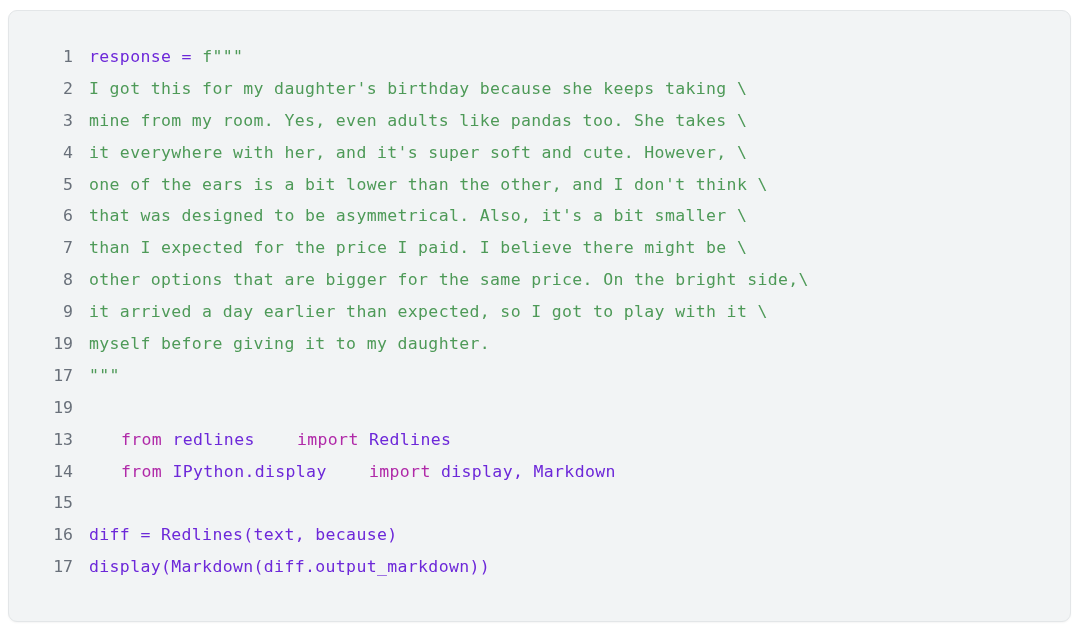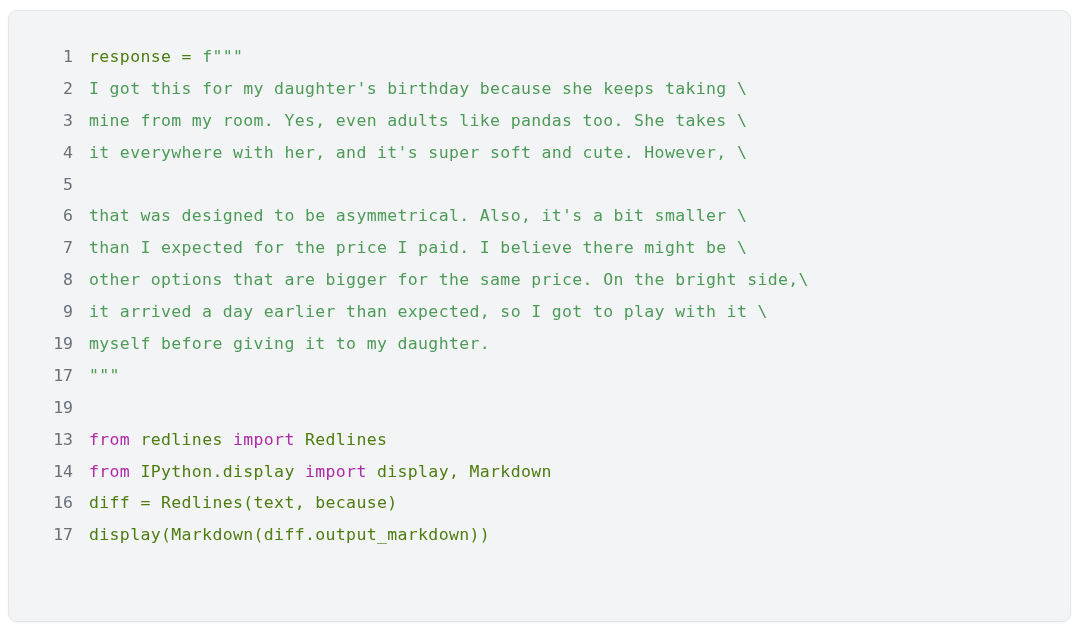--- a/index.html
+++ b/index.html
@@ -56,40 +56,41 @@
   }
   .code-text {
     padding-left: 16px;
     font-family: "DejaVu Sans Mono", "Liberation Mono", monospace;
     font-size: 16.5px;
     letter-spacing: 0.35px;
     color: #2b3137;
     white-space: pre;
   }
   .tok-str { color: #4e9a58; }
-  .tok-kw  { color: #b029a8; }
-  .tok-pln { color: #4d7c0f; }
+  .tok-kw  { color: #b029a8; margin-left: 32px; }
+  .tok-pln { color: #6d28d9; }
 </style>
 </head>
 <body>
 
 <div id="root">
   <div class="code-panel">
     <div class="code-body" id="code-body">
         <div class="code-line"><div class="gutter">1</div><div class="code-text"><span class="tok-pln">response = </span><span class="tok-str">f"""</span></div></div>
         <div class="code-line"><div class="gutter">2</div><div class="code-text"><span class="tok-str">I got this for my daughter's birthday because she keeps taking \</span></div></div>
         <div class="code-line"><div class="gutter">3</div><div class="code-text"><span class="tok-str">mine from my room. Yes, even adults like pandas too. She takes \</span></div></div>
         <div class="code-line"><div class="gutter">4</div><div class="code-text"><span class="tok-str">it everywhere with her, and it's super soft and cute. However, \</span></div></div>
-        <div class="code-line"><div class="gutter">5</div></div>
+        <div class="code-line"><div class="gutter">5</div><div class="code-text"><span class="tok-str">one of the ears is a bit lower than the other, and I don't think \</span></div></div>
         <div class="code-line"><div class="gutter">6</div><div class="code-text"><span class="tok-str">that was designed to be asymmetrical. Also, it's a bit smaller \</span></div></div>
         <div class="code-line"><div class="gutter">7</div><div class="code-text"><span class="tok-str">than I expected for the price I paid. I believe there might be \</span></div></div>
         <div class="code-line"><div class="gutter">8</div><div class="code-text"><span class="tok-str">other options that are bigger for the same price. On the bright side,\</span></div></div>
         <div class="code-line"><div class="gutter">9</div><div class="code-text"><span class="tok-str">it arrived a day earlier than expected, so I got to play with it \</span></div></div>
         <div class="code-line"><div class="gutter">19</div><div class="code-text"><span class="tok-str">myself before giving it to my daughter.</span></div></div>
         <div class="code-line"><div class="gutter">17</div><div class="code-text"><span class="tok-str">"""</span></div></div>
         <div class="code-line"><div class="gutter">19</div><div class="code-text">&nbsp;</div></div>
         <div class="code-line"><div class="gutter">13</div><div class="code-text"><span class="tok-kw">from</span><span class="tok-pln"> redlines </span><span class="tok-kw">import</span><span class="tok-pln"> Redlines</span></div></div>
         <div class="code-line"><div class="gutter">14</div><div class="code-text"><span class="tok-kw">from</span><span class="tok-pln"> IPython.display </span><span class="tok-kw">import</span><span class="tok-pln"> display, Markdown</span></div></div>
+        <div class="code-line"><div class="gutter">15</div><div class="code-text">&nbsp;</div></div>
         <div class="code-line"><div class="gutter">16</div><div class="code-text"><span class="tok-pln">diff = Redlines(text, because)</span></div></div>
         <div class="code-line"><div class="gutter">17</div><div class="code-text"><span class="tok-pln">display(Markdown(diff.output_markdown))</span></div></div>
       </div>
   </div>
 </div>
 
 </body></html>

